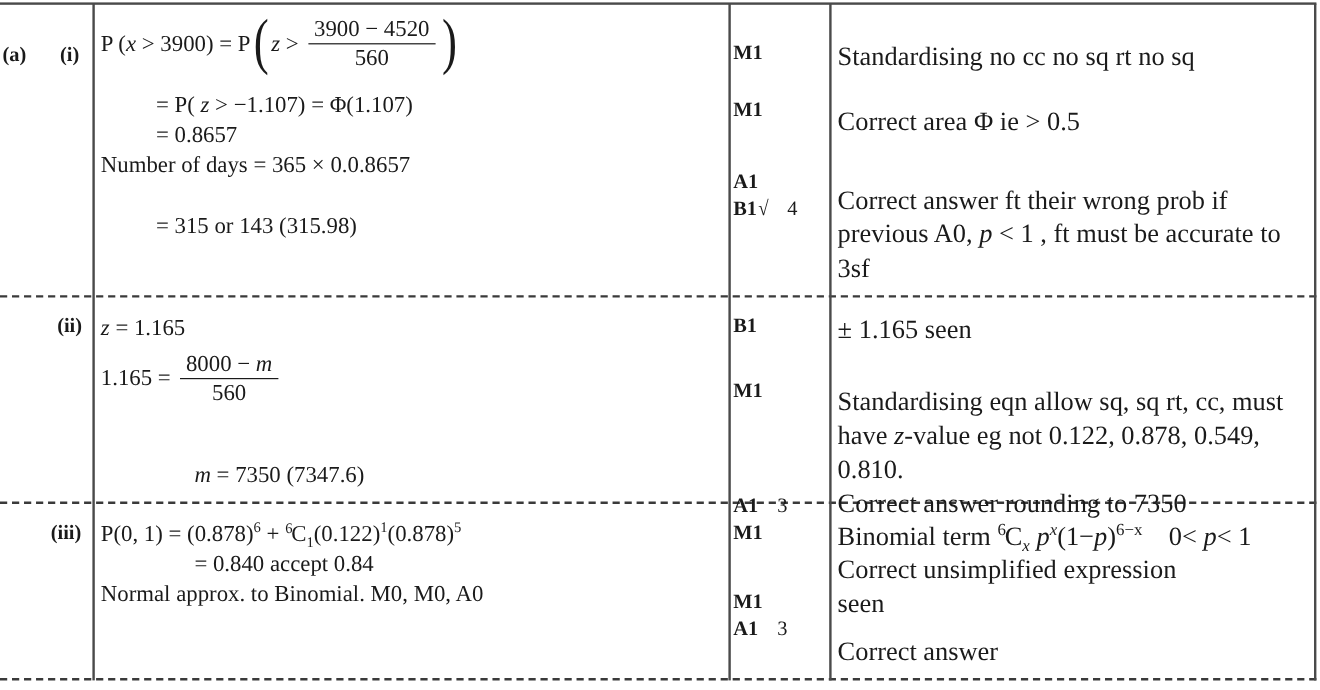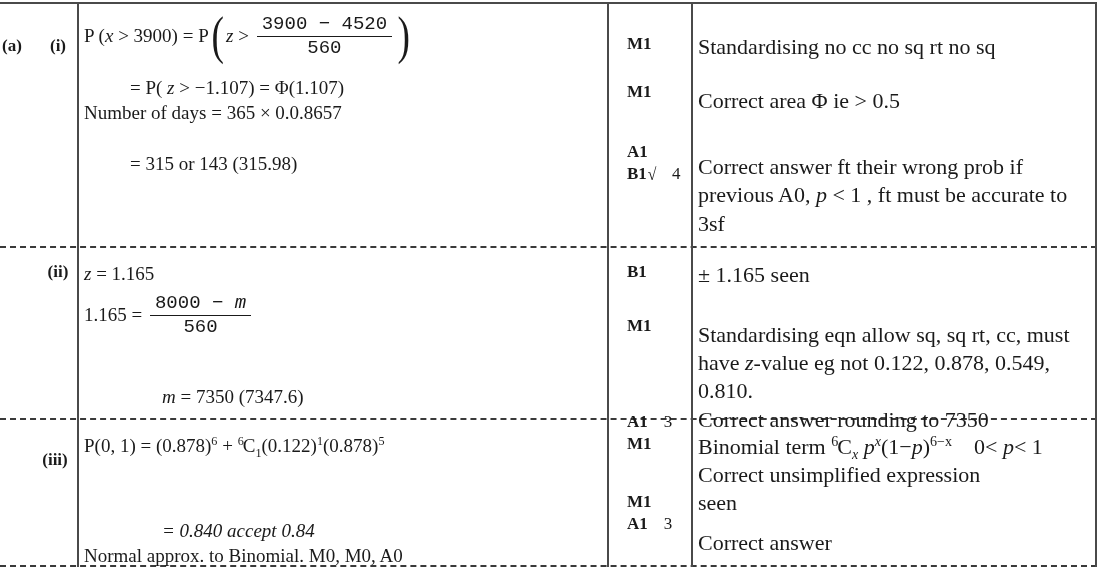--- a/index.html
+++ b/index.html
@@ -62,51 +62,50 @@
   }
   .row.row-i   { top: 3px;   height: 243px; }
   .row.row-ii  { top: 248px; height: 170px; }
   .row.row-iii { top: 420px; height: 145px; }
 
   .cell { position: absolute; }
 
   .cell-part  { left: 2px;  width: 40px; text-align: left; }
   .cell-sub   { left: 40px; width: 36px; text-align: center; }
   .cell-work  { left: 84px; width: 520px; }
-  .cell-mark  { left: 627px; width: 78px; }
+  .cell-mark  { left: 611px; width: 78px; }
   .cell-note  { left: 698px; width: 392px; }
 
   .lbl {
     font-weight: bold;
     font-size: 17px;
     line-height: 1;
   }
   .row-i .lbl  { margin-top: 34px; }
   .row-ii .lbl { margin-top: 15px; }
-  .row-iii .lbl{ margin-top: 31px; }
+  .row-iii .lbl{ margin-top: 15px; }
 
   
   .work {
     font-size: 19px;
     line-height: 1.32;
     white-space: nowrap;
   }
   .ital { font-style: italic; }
   .ind2 { padding-left: 46px; }
   .ind3 { padding-left: 78px; }
 
   .frac {
     display: inline-block;
     vertical-align: middle;
     text-align: center;
     line-height: 1.12;
     margin: 0 3px;
     position: relative;
     top: -1px;
-    font-family: Liberation Mono, monospace;
   }
   .frac .num { display: block; padding: 0 5px 1px 5px; }
   .frac .den { display: block; border-top: 1.5px solid #1a1a1a; padding: 1px 5px 0 5px; }
 
   .bigparen {
     display: inline-block;
     font-size: 52px;
     line-height: 0.58;
     vertical-align: middle;
     font-weight: 300;
@@ -174,20 +173,21 @@
     <div class="cell cell-work" style="top:12px;">
 
       <div class="work" style="line-height:1.0;">
         <span>P (</span><span class="ital">x</span><span> &gt; 3900) = P</span><span class="bigparen">(</span><span class="ital">z</span><span> &gt; </span><span class="frac"><span class="num">3900 − 4520</span><span class="den">560</span></span><span class="bigparen">)</span>
       </div>
 
       <div class="work ind2" style="margin-top:14px;">
         <span>= P( </span><span class="ital">z</span><span> &gt; −1.107) =  Φ(1.107)</span>
       </div>
 
+      <div class="work ind2">= 0.8657</div>
 
       <div class="work">Number of days = 365 × 0.0.8657</div>
 
       <div class="work ind2" style="margin-top:26px;">= 315 or 143 (315.98)</div>
     </div>
 
     <div class="cell cell-mark" style="top:30px;">
       <div class="mark" style="margin-bottom:26px;">
         <span>M1</span>
       </div>
@@ -268,21 +268,21 @@
 
     <div class="cell cell-sub" style="left:32px;width:46px;">
       <div class="lbl">(iii)</div>
     </div>
 
     <div class="cell cell-work" style="top:13px;">
       <div class="work">
         <span>P(0, 1) = (0.878)</span><sup class="sm">6</sup><span> + </span><sup class="pre">6</sup><span>C</span><sub class="sm">1</sub><span>(0.122)</span><sup class="sm">1</sup><span>(0.878)</span><sup class="sm">5</sup>
       </div>
 
-      <div class="work ind3" style="margin-top:60px;font-style:italic;">= 0.840 accept 0.84</div>
+      <div class="work ind3" style="">= 0.840 accept 0.84</div>
       <div class="work">Normal approx. to Binomial.  M0, M0, A0</div>
     </div>
 
     <div class="cell cell-mark" style="top:13px;">
       <div class="mark" style="margin-bottom:36px;">
         <span>M1</span>
       </div>
       <div class="mark">
         <span>M1</span>
       </div>

